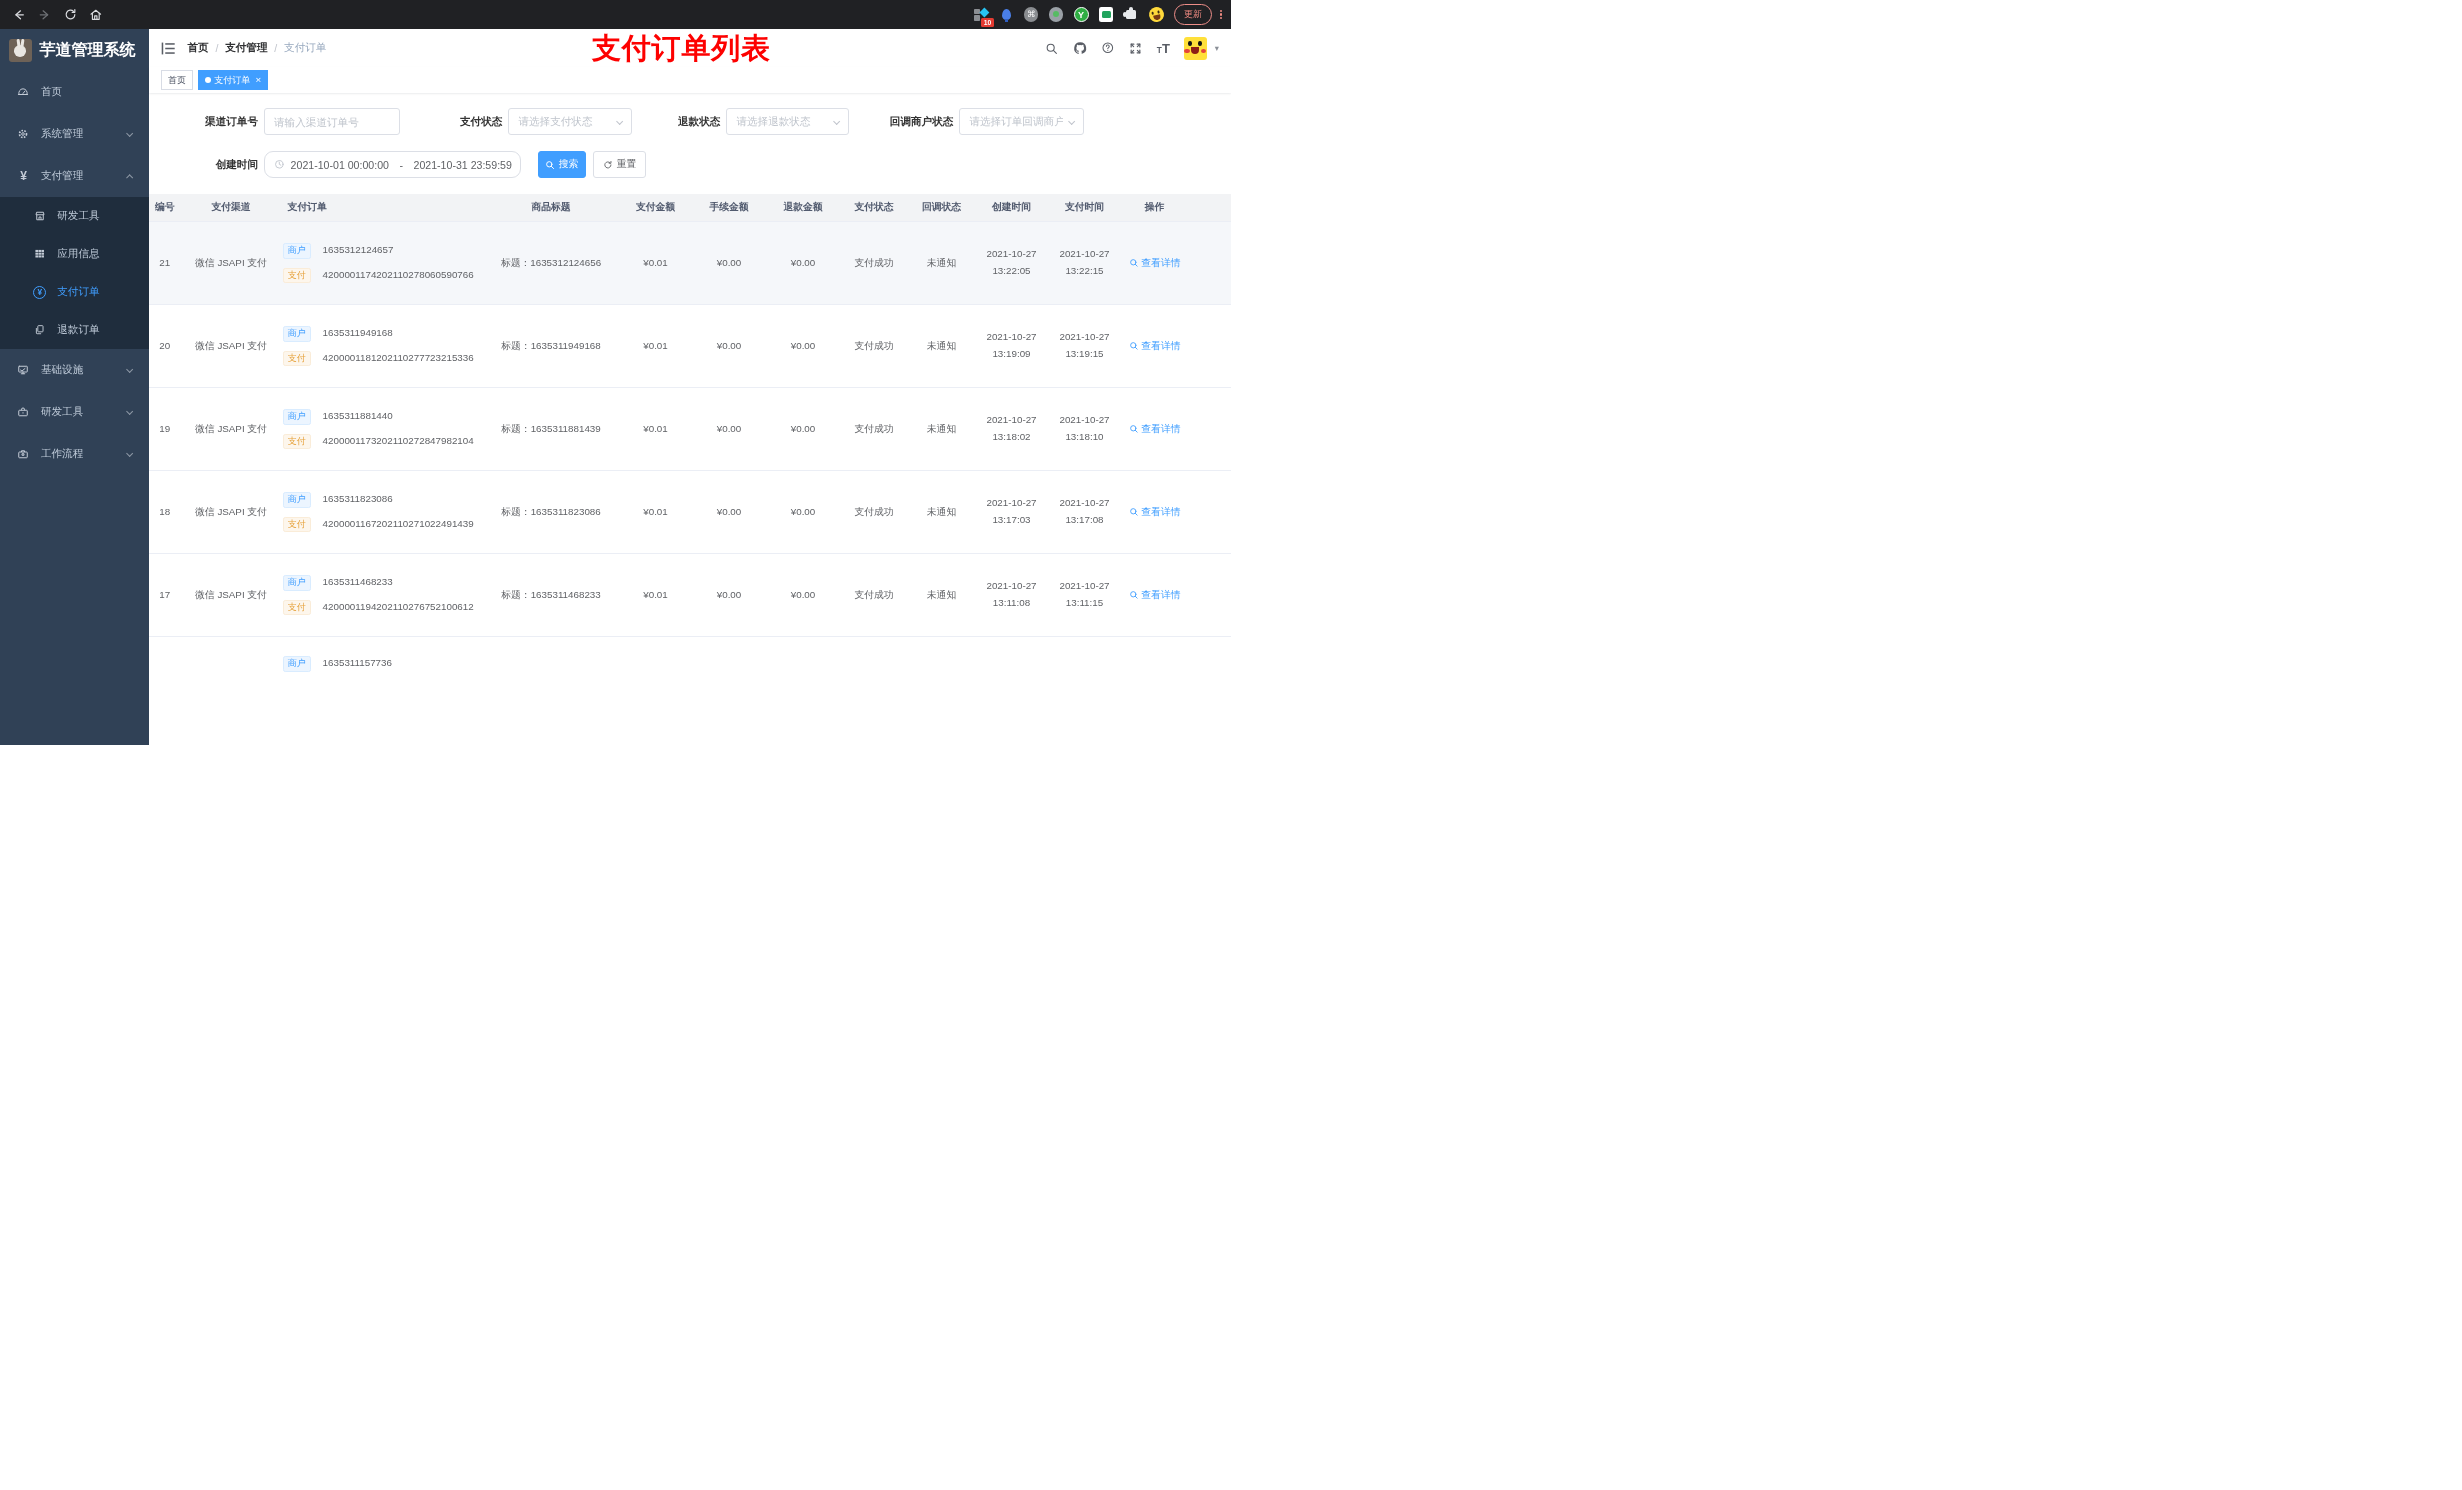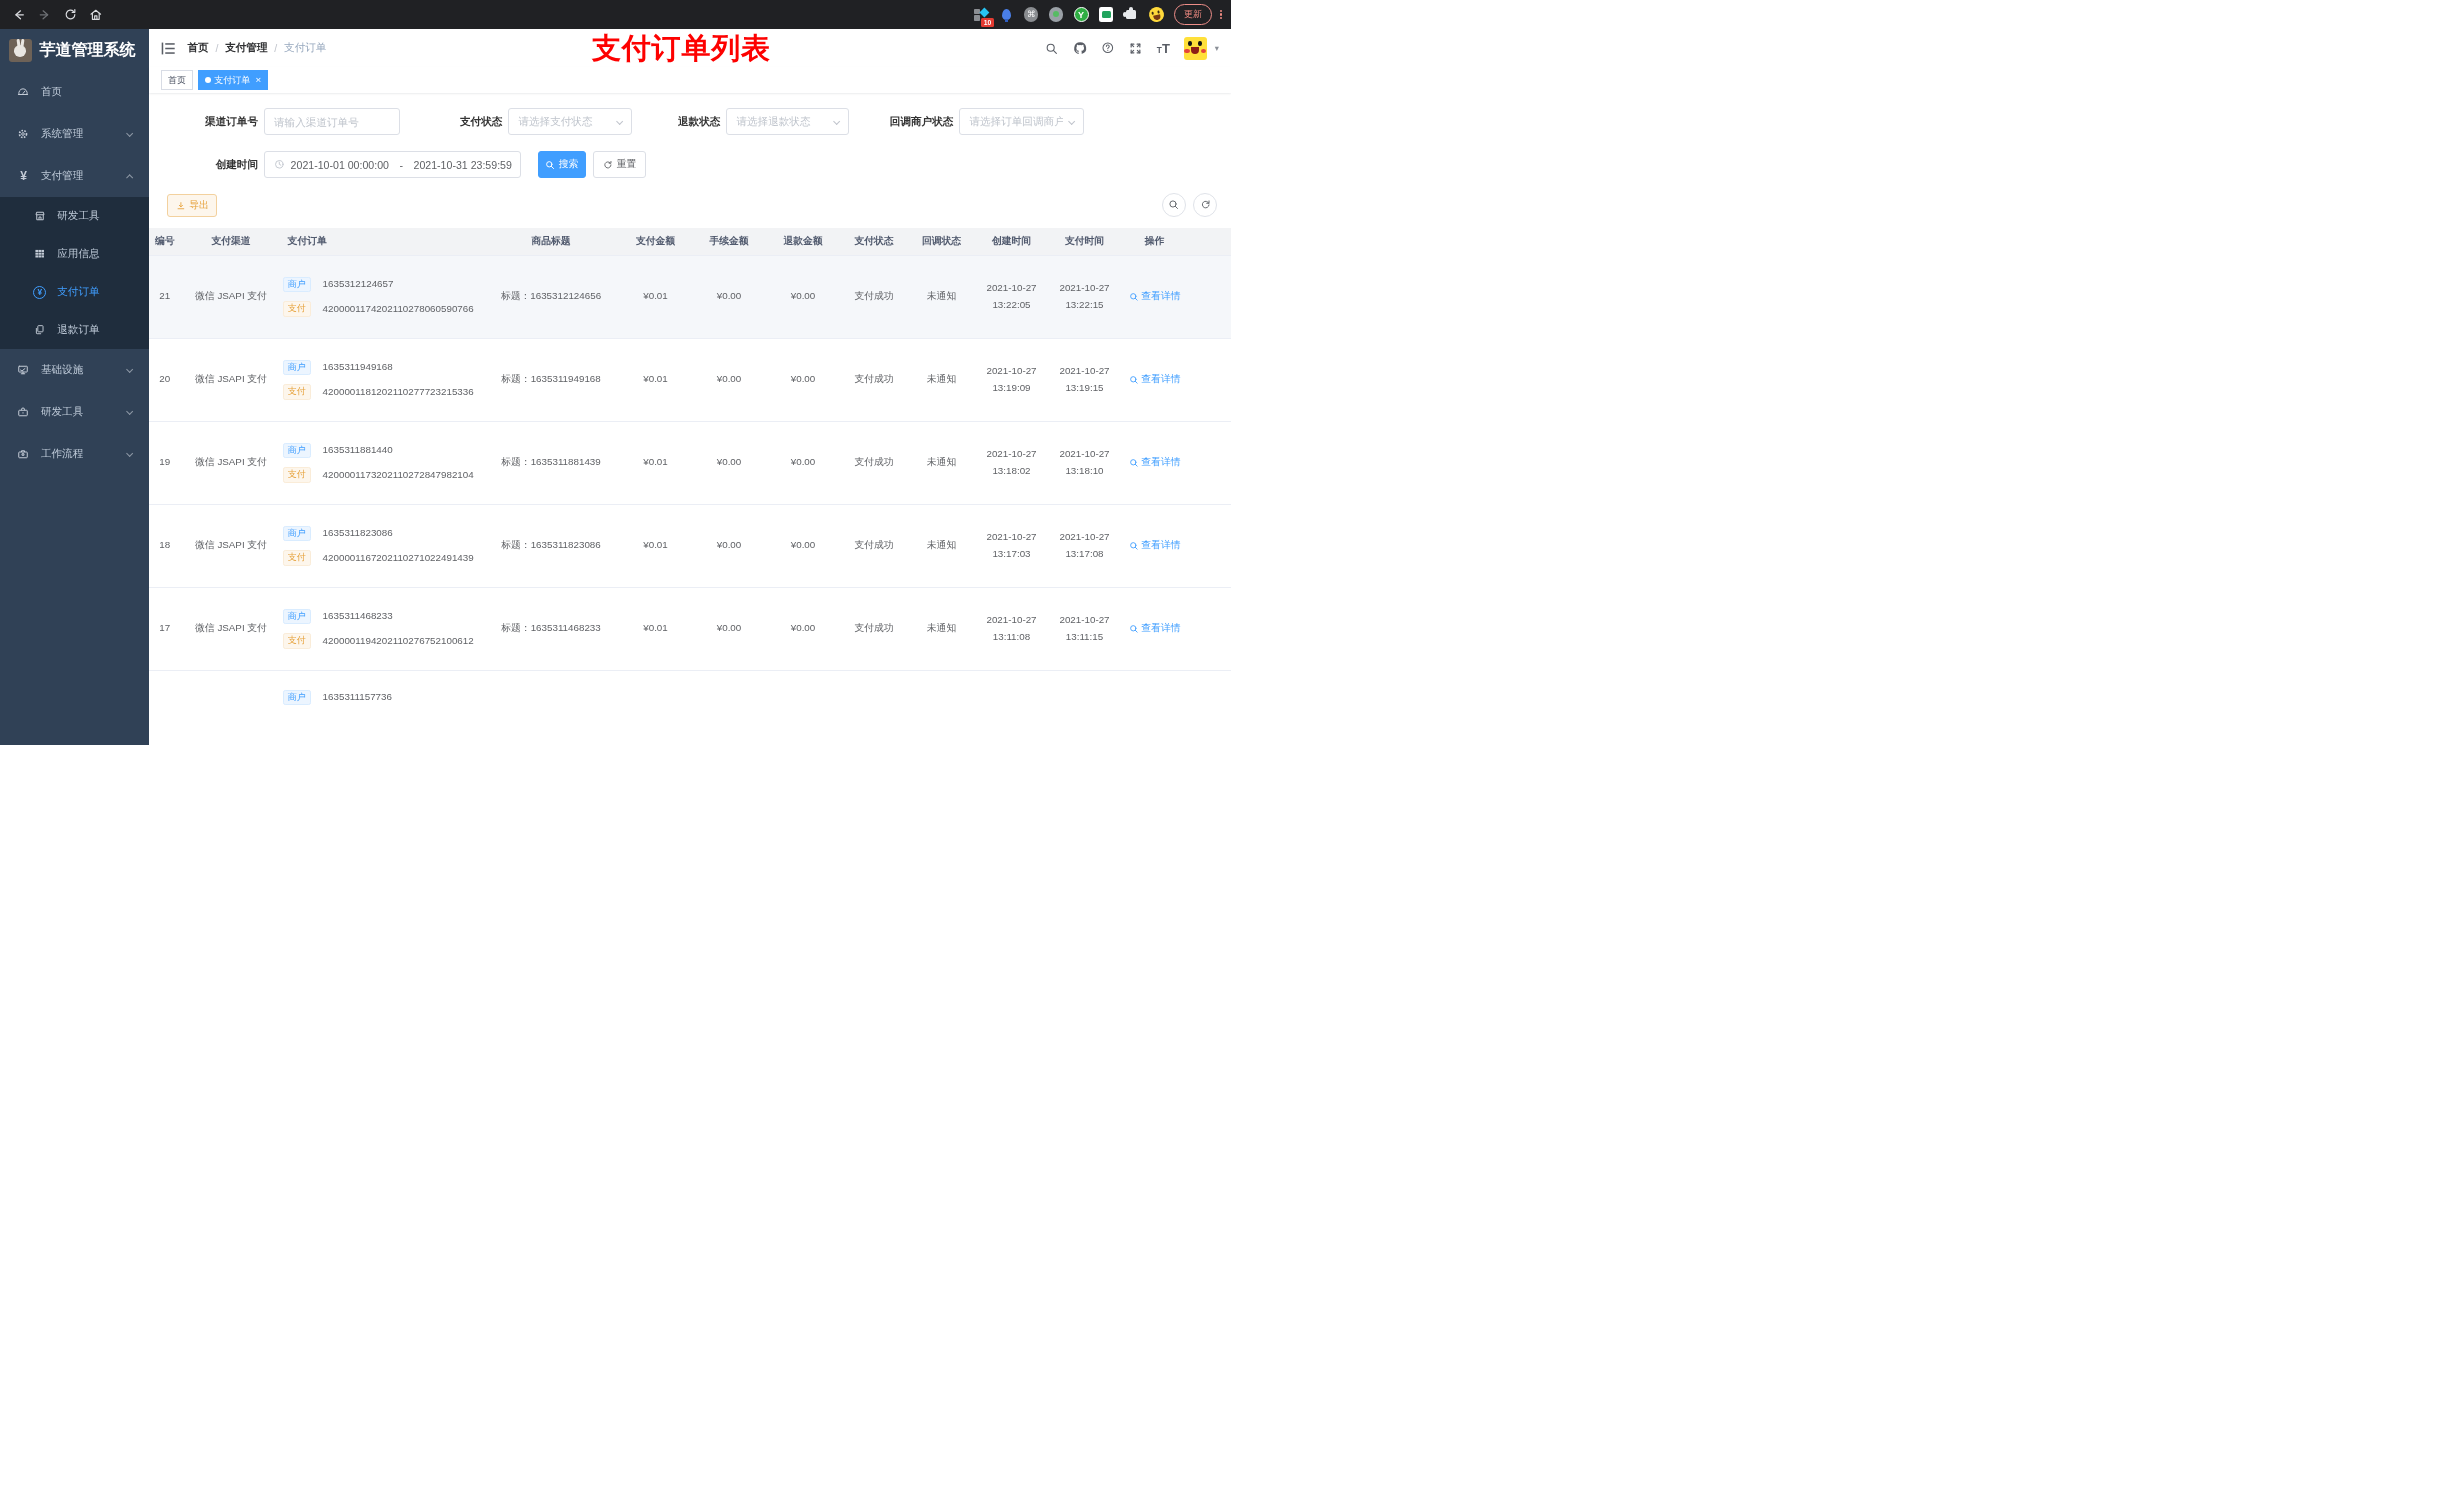--- a/index.html
+++ b/index.html
@@ -109,21 +109,21 @@
   .f-select { justify-content:space-between; cursor:pointer; }
   .f-select .ph { color:#bfc4cc; white-space:nowrap; overflow:hidden; }
   .f-select .chev { margin-left:6px; flex-shrink:0; border-color:#c0c4cc; }
   .f-date { gap:6px; color:#606266; white-space:nowrap; }
   .f-date .sep { color:#606266; padding:0 4.5px; }
   .clockic { color:#c0c4cc; flex-shrink:0; }
   .btn { height:27px; border-radius:3px; font-size:9.8px; display:flex; align-items:center; justify-content:center; gap:3.8px; cursor:pointer; border:0.8px solid #dcdfe6; background:#fff; color:#606266; }
   .btn-primary { background:#409eff; border-color:#409eff; color:#fff; }
 
   
-  .w180{width:136px;} .w178{width:135px;} .w188{width:142px;} .w164{width:124px;} .w162{width:123px;} .w165{width:125px;} .w340{width:257px;}
+  .w180{width:136px;} .w178{width:135px;} .w188{width:142px;} .w164{width:124px;} .w162{width:123px;} .w165{width:125px;} .w340{width:257px;border-radius:9px;}
   .ml21{margin-left:16px;} .ml24{margin-left:18px;} .ml25{margin-left:19px;} .ml23{margin-left:17.4px;} .ml4{margin-left:3px;} .ml22{margin-left:16.7px;} .ml10{margin-left:7.6px;}
   .btn-search{width:48px;} .btn-reset{width:53px;}
 
   
   .toolbar { position:relative; height:23px; margin:13.6px 0 10.6px 0; }
   .btn-export { position:absolute; left:18px; top:0; height:23px; padding:0 7.6px; background:#fdf6ec;
     border:0.8px solid #f3d19e; color:#e6a23c; border-radius:3px; font-size:9.8px; display:flex; align-items:center; gap:3.8px; cursor:pointer; }
   .circ-btns { position:absolute; right:13.6px; top:-1.5px; display:flex; gap:7.6px; }
   .circbtn { width:24px; height:24px; border-radius:50%; border:0.8px solid #e0e3e9; background:#fff; color:#5f6368;
     display:flex; align-items:center; justify-content:center; cursor:pointer; }
@@ -468,44 +468,20 @@
         </button>
         <button class="btn btn-reset ml10">
           <svg width="9.8" height="9.8" viewBox="0 0 24 24" fill="none" stroke="currentColor" stroke-width="2.2" stroke-linecap="round">
               <path d="M19.5 12a7.5 7.5 0 1 1-2.2-5.3"></path>
               <path d="M19.5 3.5v4.5h-4.5"></path>
             </svg>
           <span>重置</span>
         </button>
       </div>
 
-      <div class="toolbar">
-        <button class="btn-export">
-          <svg width="9.8" height="9.8" viewBox="0 0 24 24" fill="none" stroke="currentColor" stroke-width="2.2" stroke-linecap="round" stroke-linejoin="round">
-              <path d="M12 4v10"></path>
-              <path d="M8 10.5 12 14.5 16 10.5"></path>
-              <path d="M5 19h14"></path>
-            </svg>
-          <span>导出</span>
-        </button>
-        <div class="circ-btns">
-          <span class="circbtn">
-            <svg width="11.4" height="11.4" viewBox="0 0 24 24" fill="none" stroke="currentColor" stroke-width="2" stroke-linecap="round">
-                <circle cx="10.5" cy="10.5" r="6.5"></circle>
-                <path d="M15.5 15.5 L20 20"></path>
-              </svg>
-          </span>
-          <span class="circbtn">
-            <svg width="11.4" height="11.4" viewBox="0 0 24 24" fill="none" stroke="currentColor" stroke-width="2" stroke-linecap="round">
-                <path d="M18.5 9A7 7 0 1 0 19 12.5"></path>
-                <path d="M19 4v5h-5"></path>
-              </svg>
-          </span>
-        </div>
-      </div>
 
       <div class="table">
         <div class="thead">
           <div class="th c1">
               <span>编号</span>
             </div>
           <div class="th c2">
               <span>支付渠道</span>
             </div>
           <div class="th c3" style="flex-direction:row;align-items:center;justify-content:flex-start;padding-left:10.6px;">

